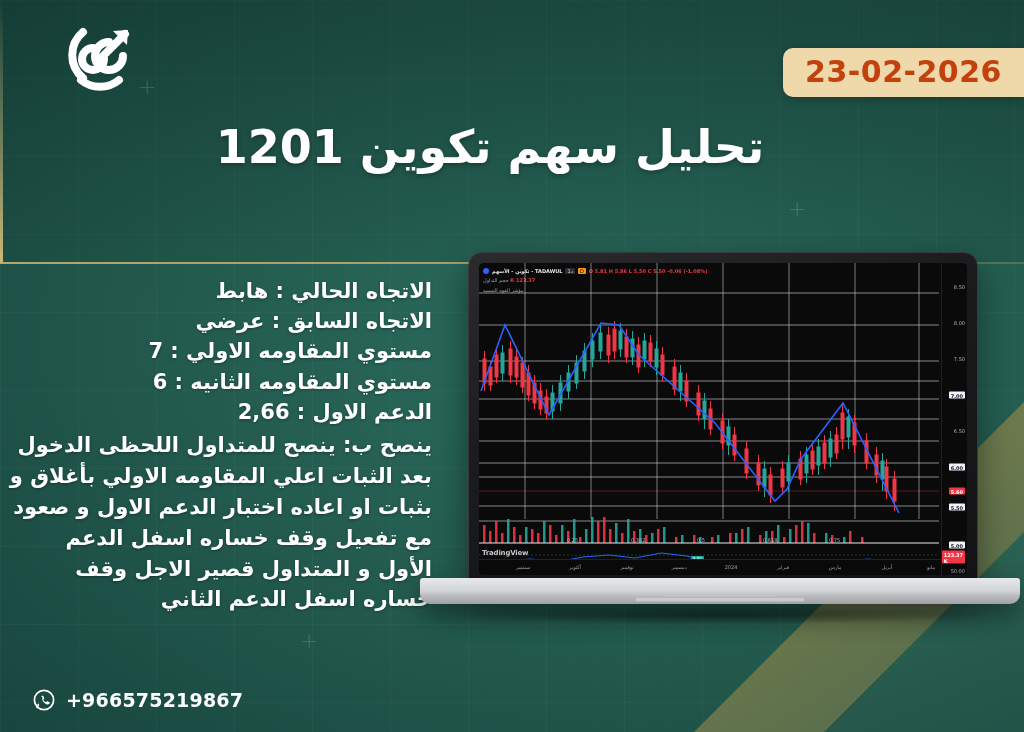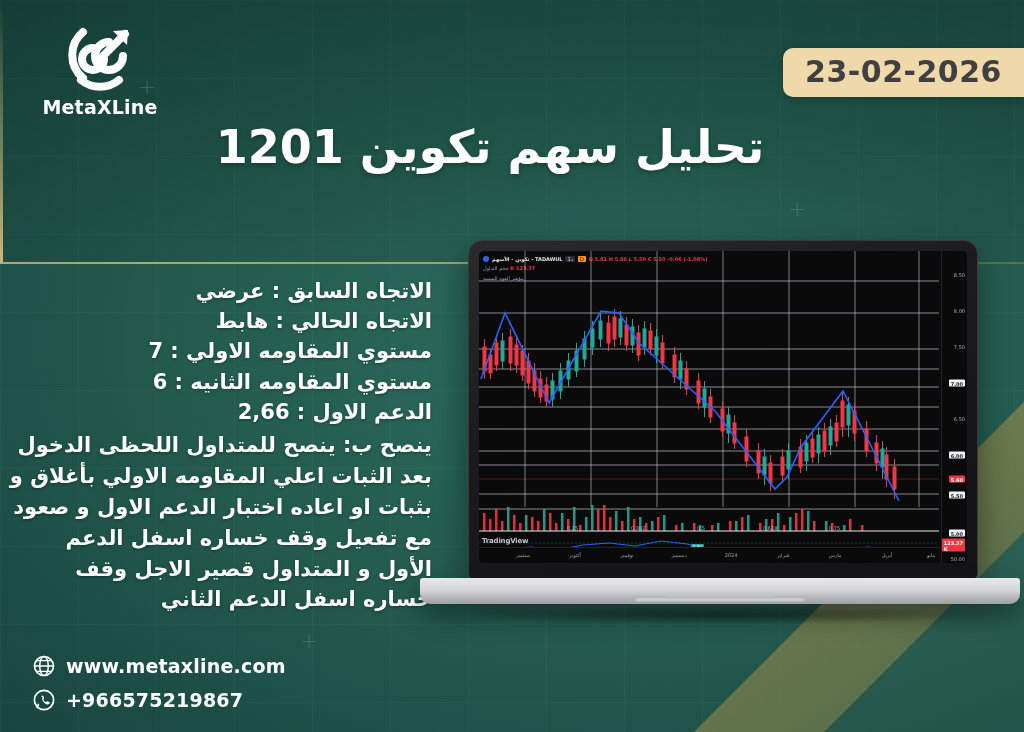--- a/index.html
+++ b/index.html
@@ -68,21 +68,21 @@
   #logo svg { display:block; margin:0 auto; }
   .logo-text {
     text-align:center; color:#ffffff; font-size:19px; font-weight:700;
     letter-spacing:.2px; margin-top:4px;
   }
 
   
   #date-badge {
     position:absolute; right:0px; top:48px;
     background:#efd9ab;
-    color:#404040;
+    color:#c2410c;
     font-size:30px; font-weight:700;
     padding:6px 22px 8px 22px;
     border-radius:10px 0 0 10px;
     letter-spacing:.5px;
     box-shadow:0 2px 8px rgba(0,0,0,.25);
   }
 
   
   #title {
     position:absolute; left:16px; right:0; top:120px;
@@ -114,21 +114,21 @@
 
   
   #footer { position:absolute; left:32px; bottom:20px; color:#fff; }
   .f-row { display:flex; align-items:center; gap:10px; margin-top:10px; }
   .f-row .txt { font-size:19px; font-weight:600; letter-spacing:.2px; }
   .f-icon { width:24px; height:24px; flex:0 0 24px; }
 
   
   #laptop { position:absolute; left:420px; top:240px; width:600px; height:400px; }
   .lid {
-    position:absolute; left:48px; top:0; width:510px; height:340px;
+    position:absolute; left:48px; top:12px; width:510px; height:340px;
     background:linear-gradient(160deg,#2b2b2e 0%, #1b1b1d 40%, #141416 100%);
     border-radius:14px 14px 6px 6px;
     padding:10px 10px 16px 10px;
     box-shadow:0 14px 34px rgba(0,0,0,.45);
     border:1px solid #3a3a3d;
   }
   .screen {
     position:relative; width:100%; height:100%;
     background:#0b0b0c; border-radius:5px; overflow:hidden;
   }
@@ -228,51 +228,36 @@
   <span>
     <svg width="86" height="74" viewBox="0 0 86 74">
       <path d="M26 14 A30 30 0 0 0 26 60" stroke="#fff" stroke-width="8" fill="none" stroke-linecap="round"></path>
       <path d="M24 62 A30 30 0 0 0 62 62" stroke="#fff" stroke-width="8" fill="none" stroke-linecap="round"></path>
       <path d="M36 30 A11 11 0 1 0 47 41" stroke="#fff" stroke-width="8" fill="none" stroke-linecap="round"></path>
       <path d="M66 38 A14 14 0 1 1 52 24" stroke="#fff" stroke-width="8" fill="none" stroke-linecap="round"></path>
       <path d="M40 44 L68 16" stroke="#fff" stroke-width="8" fill="none" stroke-linecap="round"></path>
       <path d="M56 13 L71 12 L70 27 Z" fill="#fff"></path>
     </svg>
   </span>
-  <div class="logo-text">
-    <span>MetaXLine</span>
-  </div>
 </div>
 
 <div id="date-badge">23-02-2026</div>
 
 <div id="title">تحليل سهم تكوين 1201</div>
 
 <div id="analysis">
+  <div class="line">الاتجاه الحالي : هابط</div>
   <div class="line">الاتجاه السابق : عرضي</div>
-  <div class="line">الاتجاه الحالي : هابط</div>
   <div class="line">مستوي المقاومه الاولي : 7</div>
   <div class="line">مستوي المقاومه الثانيه : 6</div>
   <div class="line">الدعم الاول : 2,66</div>
   <div id="advice">ينصح ب: ينصح للمتداول اللحظى الدخول بعد الثبات اعلي المقاومه الاولي بأغلاق و بثبات او اعاده اختبار الدعم الاول و صعود مع تفعيل وقف خساره اسفل الدعم الأول و المتداول قصير الاجل وقف خساره اسفل الدعم الثاني</div>
 </div>
 
 <div id="footer">
-  <div class="f-row">
-    <span class="f-icon">
-      <svg width="24" height="24" viewBox="0 0 24 24">
-        <circle cx="12" cy="12" r="9.5" stroke="#fff" stroke-width="1.7" fill="none"></circle>
-        <ellipse cx="12" cy="12" rx="4.3" ry="9.5" stroke="#fff" stroke-width="1.5" fill="none"></ellipse>
-        <line x1="2.5" y1="12" x2="21.5" y2="12" stroke="#fff" stroke-width="1.5"></line>
-        <line x1="4" y1="6.6" x2="20" y2="6.6" stroke="#fff" stroke-width="1.3"></line>
-        <line x1="4" y1="17.4" x2="20" y2="17.4" stroke="#fff" stroke-width="1.3"></line>
-      </svg>
-    </span>
-    <span class="txt">www.metaxline.com</span>
-  </div>
   <div class="f-row">
     <span class="f-icon">
       <svg width="24" height="24" viewBox="0 0 24 24">
         <circle cx="12" cy="12" r="9.6" stroke="#fff" stroke-width="1.7" fill="none"></circle>
         <path d="M9.3 8.4c.3-.6.6-.6.9-.6h.6c.2 0 .5 0 .7.6l.7 1.7c.1.3 0 .5-.2.7l-.5.5c-.2.2-.2.4-.1.6.4.8 1.3 1.7 2.1 2.1.2.1.4.1.6-.1l.5-.5c.2-.2.4-.3.7-.2l1.7.7c.6.2.6.5.6.7v.6c0 .3 0 .6-.6.9-.6.3-1.6.5-2.6.1-1.6-.6-3.3-2.3-3.9-3.9-.4-1-.2-2 .1-2.6z" fill="#fff"></path>
         <path d="M5.2 19.4l1.2-3" stroke="#fff" stroke-width="1.6" stroke-linecap="round"></path>
       </svg>
     </span>
     <span class="txt">+966575219867</span>
   </div>

